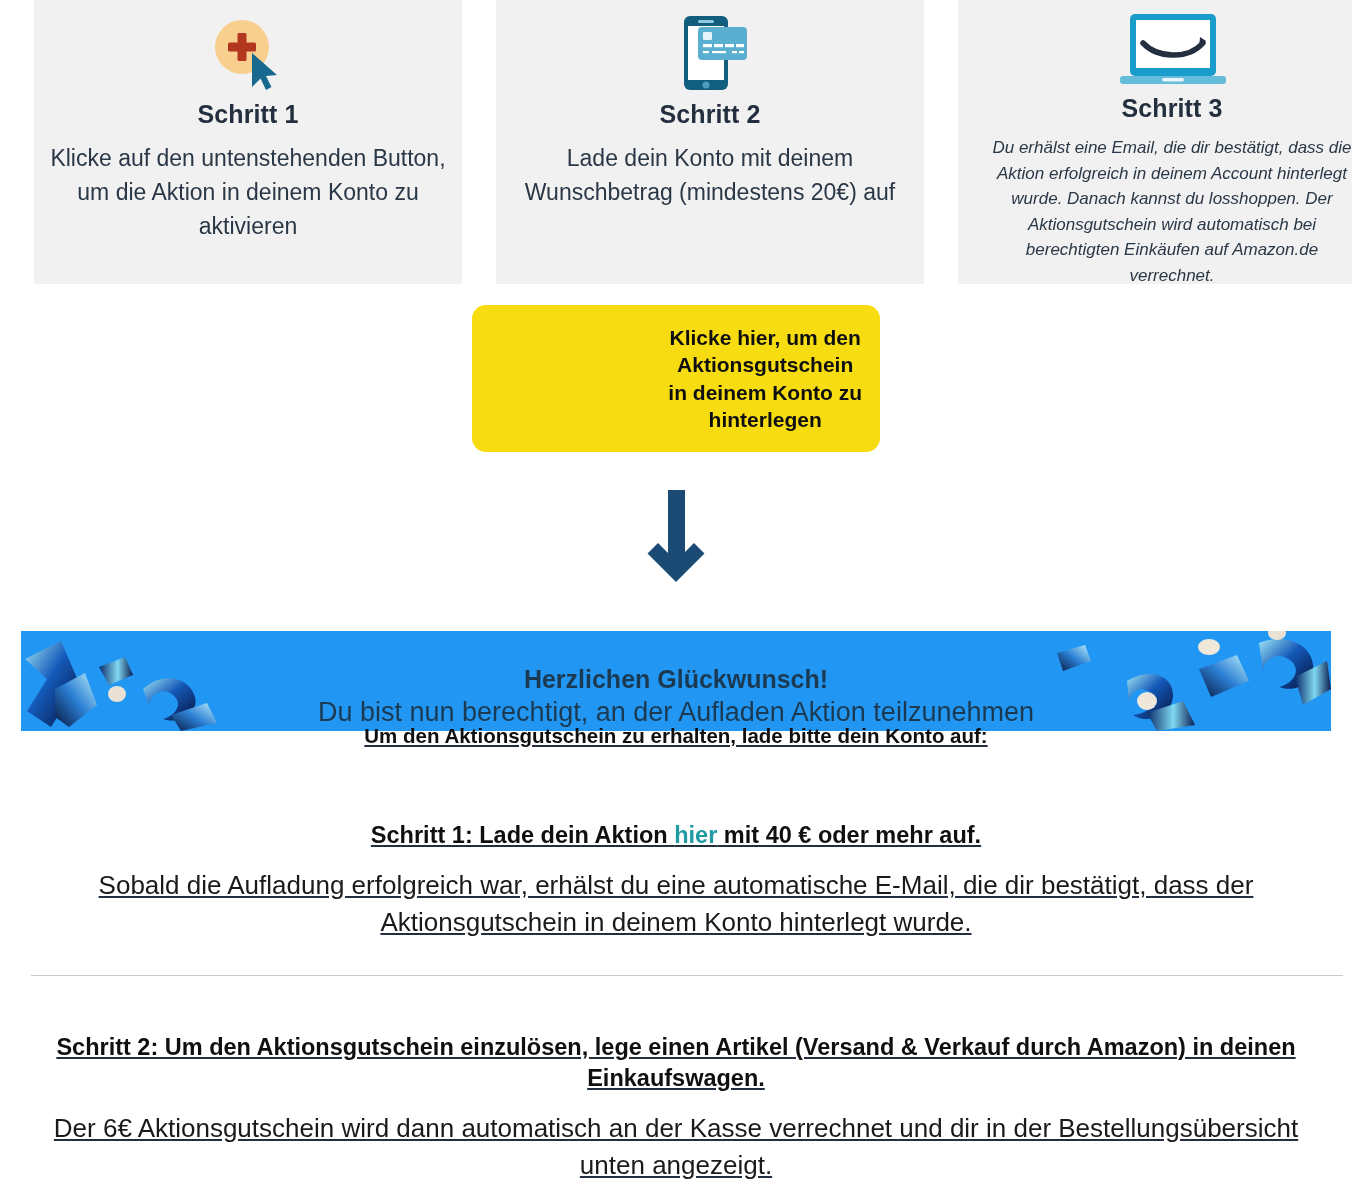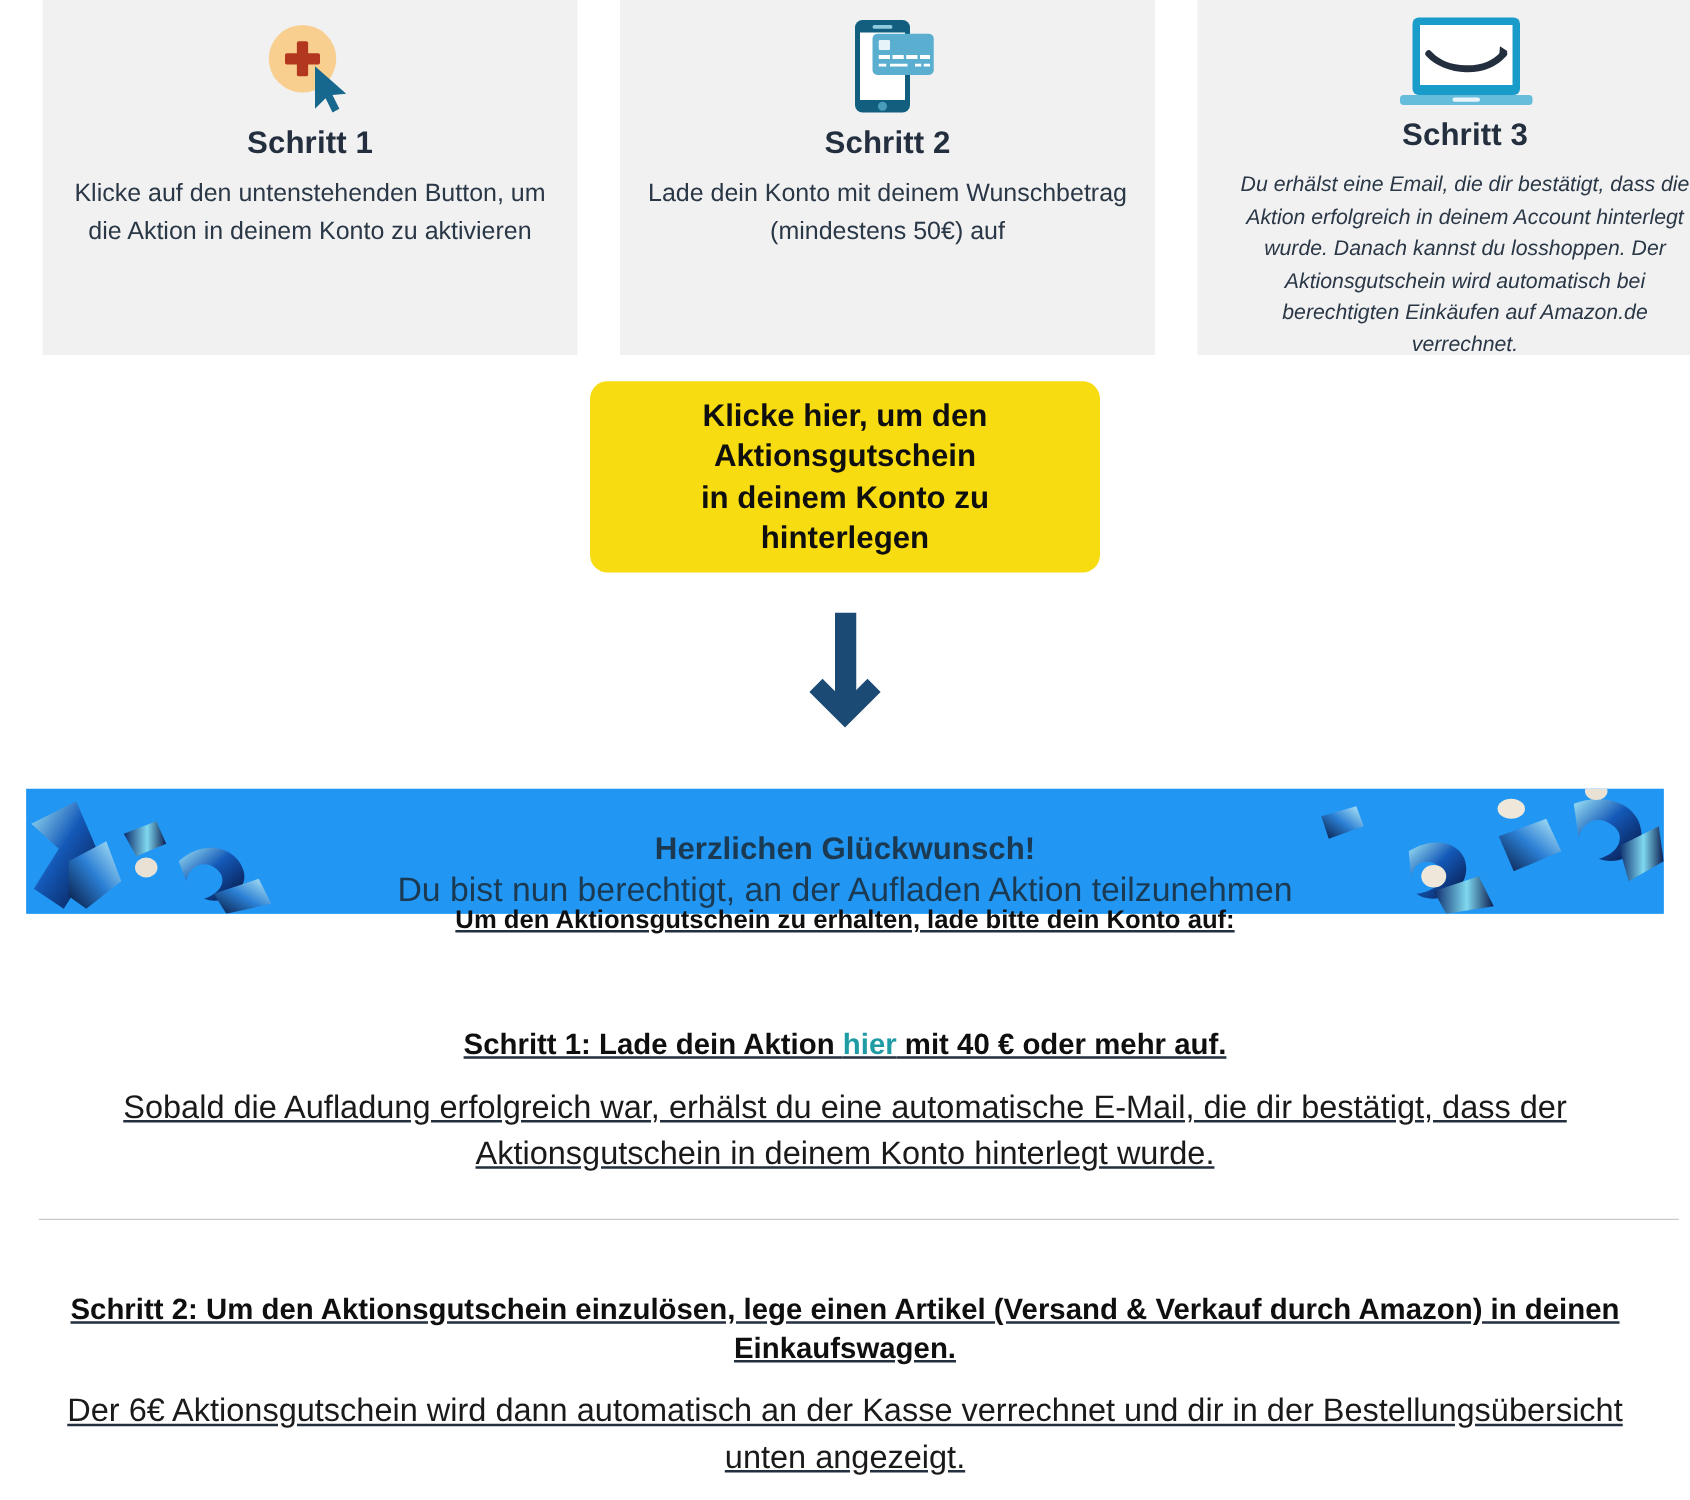--- a/index.html
+++ b/index.html
@@ -47,21 +47,21 @@
   }
   .step-title {
     font-size: 25px;
     font-weight: bold;
     color: #232f3e;
     letter-spacing: .1px;
     margin: 2px 0 12px 0;
     text-align: center;
   }
   .step-desc {
-    font-size: 20px;
+    font-size: 23px;
     line-height: 1.48;
     color: #2a3746;
     text-align: center;
     max-width: 400px;
   }
   .step-card.narrow .step-desc { font-size: 17px; line-height: 1.5; max-width: 380px; font-style: italic; }
 
   
   .cta-wrap {
     position: absolute;
@@ -72,29 +72,29 @@
     justify-content: center;
   }
   .cta-button {
     width: 408px;
     min-height: 147px;
     background: #f8dc12;
     border: none;
     border-radius: 14px;
     color: #0f0f0f;
     font-family: "Liberation Sans", "DejaVu Sans", sans-serif;
-    font-size: 25px;
+    font-size: 21px;
     font-weight: bold;
     line-height: 1.29;
     text-align: center;
     padding: 12px 18px;
     cursor: pointer;
     display: flex;
     align-items: center;
-    justify-content: center;
+    justify-content: flex-end;
   }
   .cta-button span { display: block; white-space: pre-line; }
 
   
   .arrow-wrap {
     position: absolute;
     top: 490px;
     left: 0;
     width: 1352px;
     display: flex;
@@ -214,21 +214,21 @@
           <rect x="58" y="31" width="9" height="3.2"></rect>
           <rect x="69" y="31" width="8" height="3.2"></rect>
           <rect x="36" y="38" width="6" height="2.2"></rect>
           <rect x="45" y="38" width="14" height="2.2"></rect>
           <rect x="65" y="38" width="5" height="2.2"></rect>
           <rect x="72" y="38" width="5" height="2.2"></rect>
         </g>
       </svg>
     </div>
     <div class="step-title">Schritt 2</div>
-    <div class="step-desc">Lade dein Konto mit deinem Wunschbetrag (mindestens 50€) auf</div>
+    <div class="step-desc">Lade dein Konto mit deinem Wunschbetrag (mindestens 20€) auf</div>
   </div>
 
   <div class="step-card narrow">
     <div class="step-icon-wrap">
       <svg width="125" height="80" viewBox="0 0 125 80" aria-hidden="true">
         <rect x="20" y="4" width="86" height="62" rx="5" fill="#1a9ccb"></rect>
         <rect x="26" y="10" width="74" height="48" fill="#ffffff"></rect>
         <path d="M33 33 C47 48, 78 50, 93 33" stroke="#232f3e" stroke-width="5.5" fill="none" stroke-linecap="round"></path>
         <path d="M90 27 L96 31 L89 38 Z" fill="#232f3e"></path>
         <rect x="10" y="66" width="106" height="8" rx="3" fill="#66bddb"></rect>

